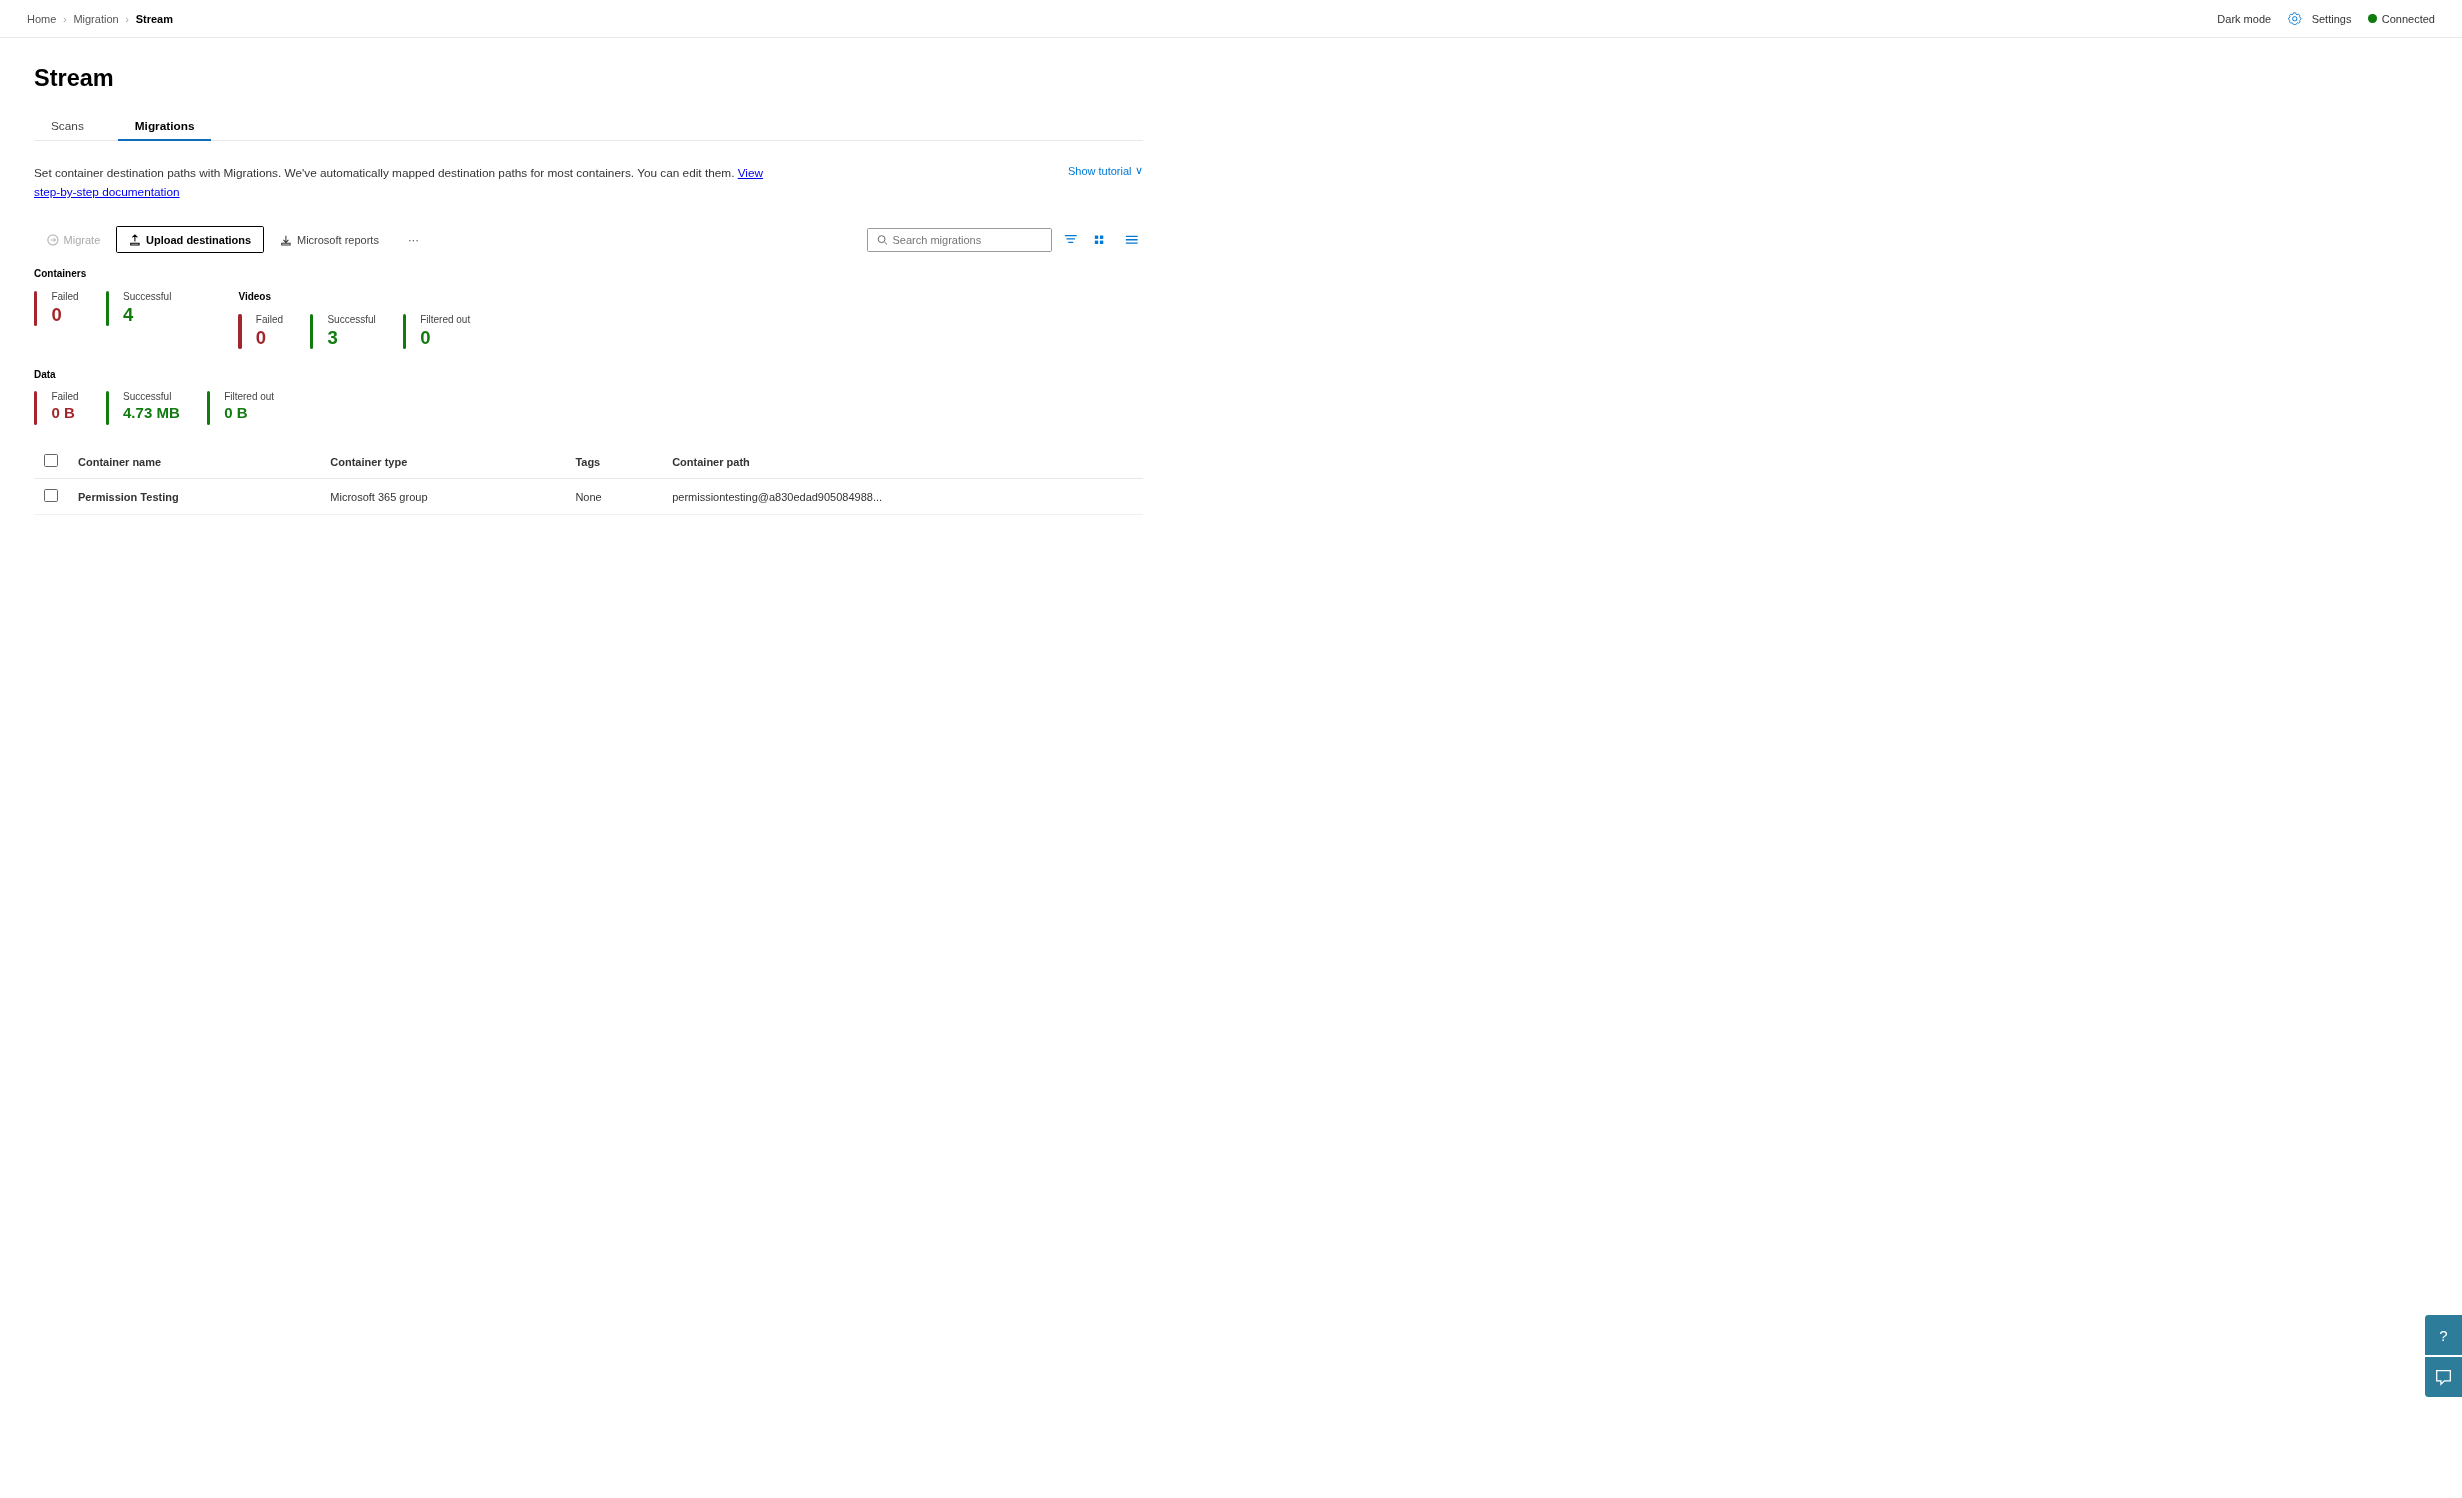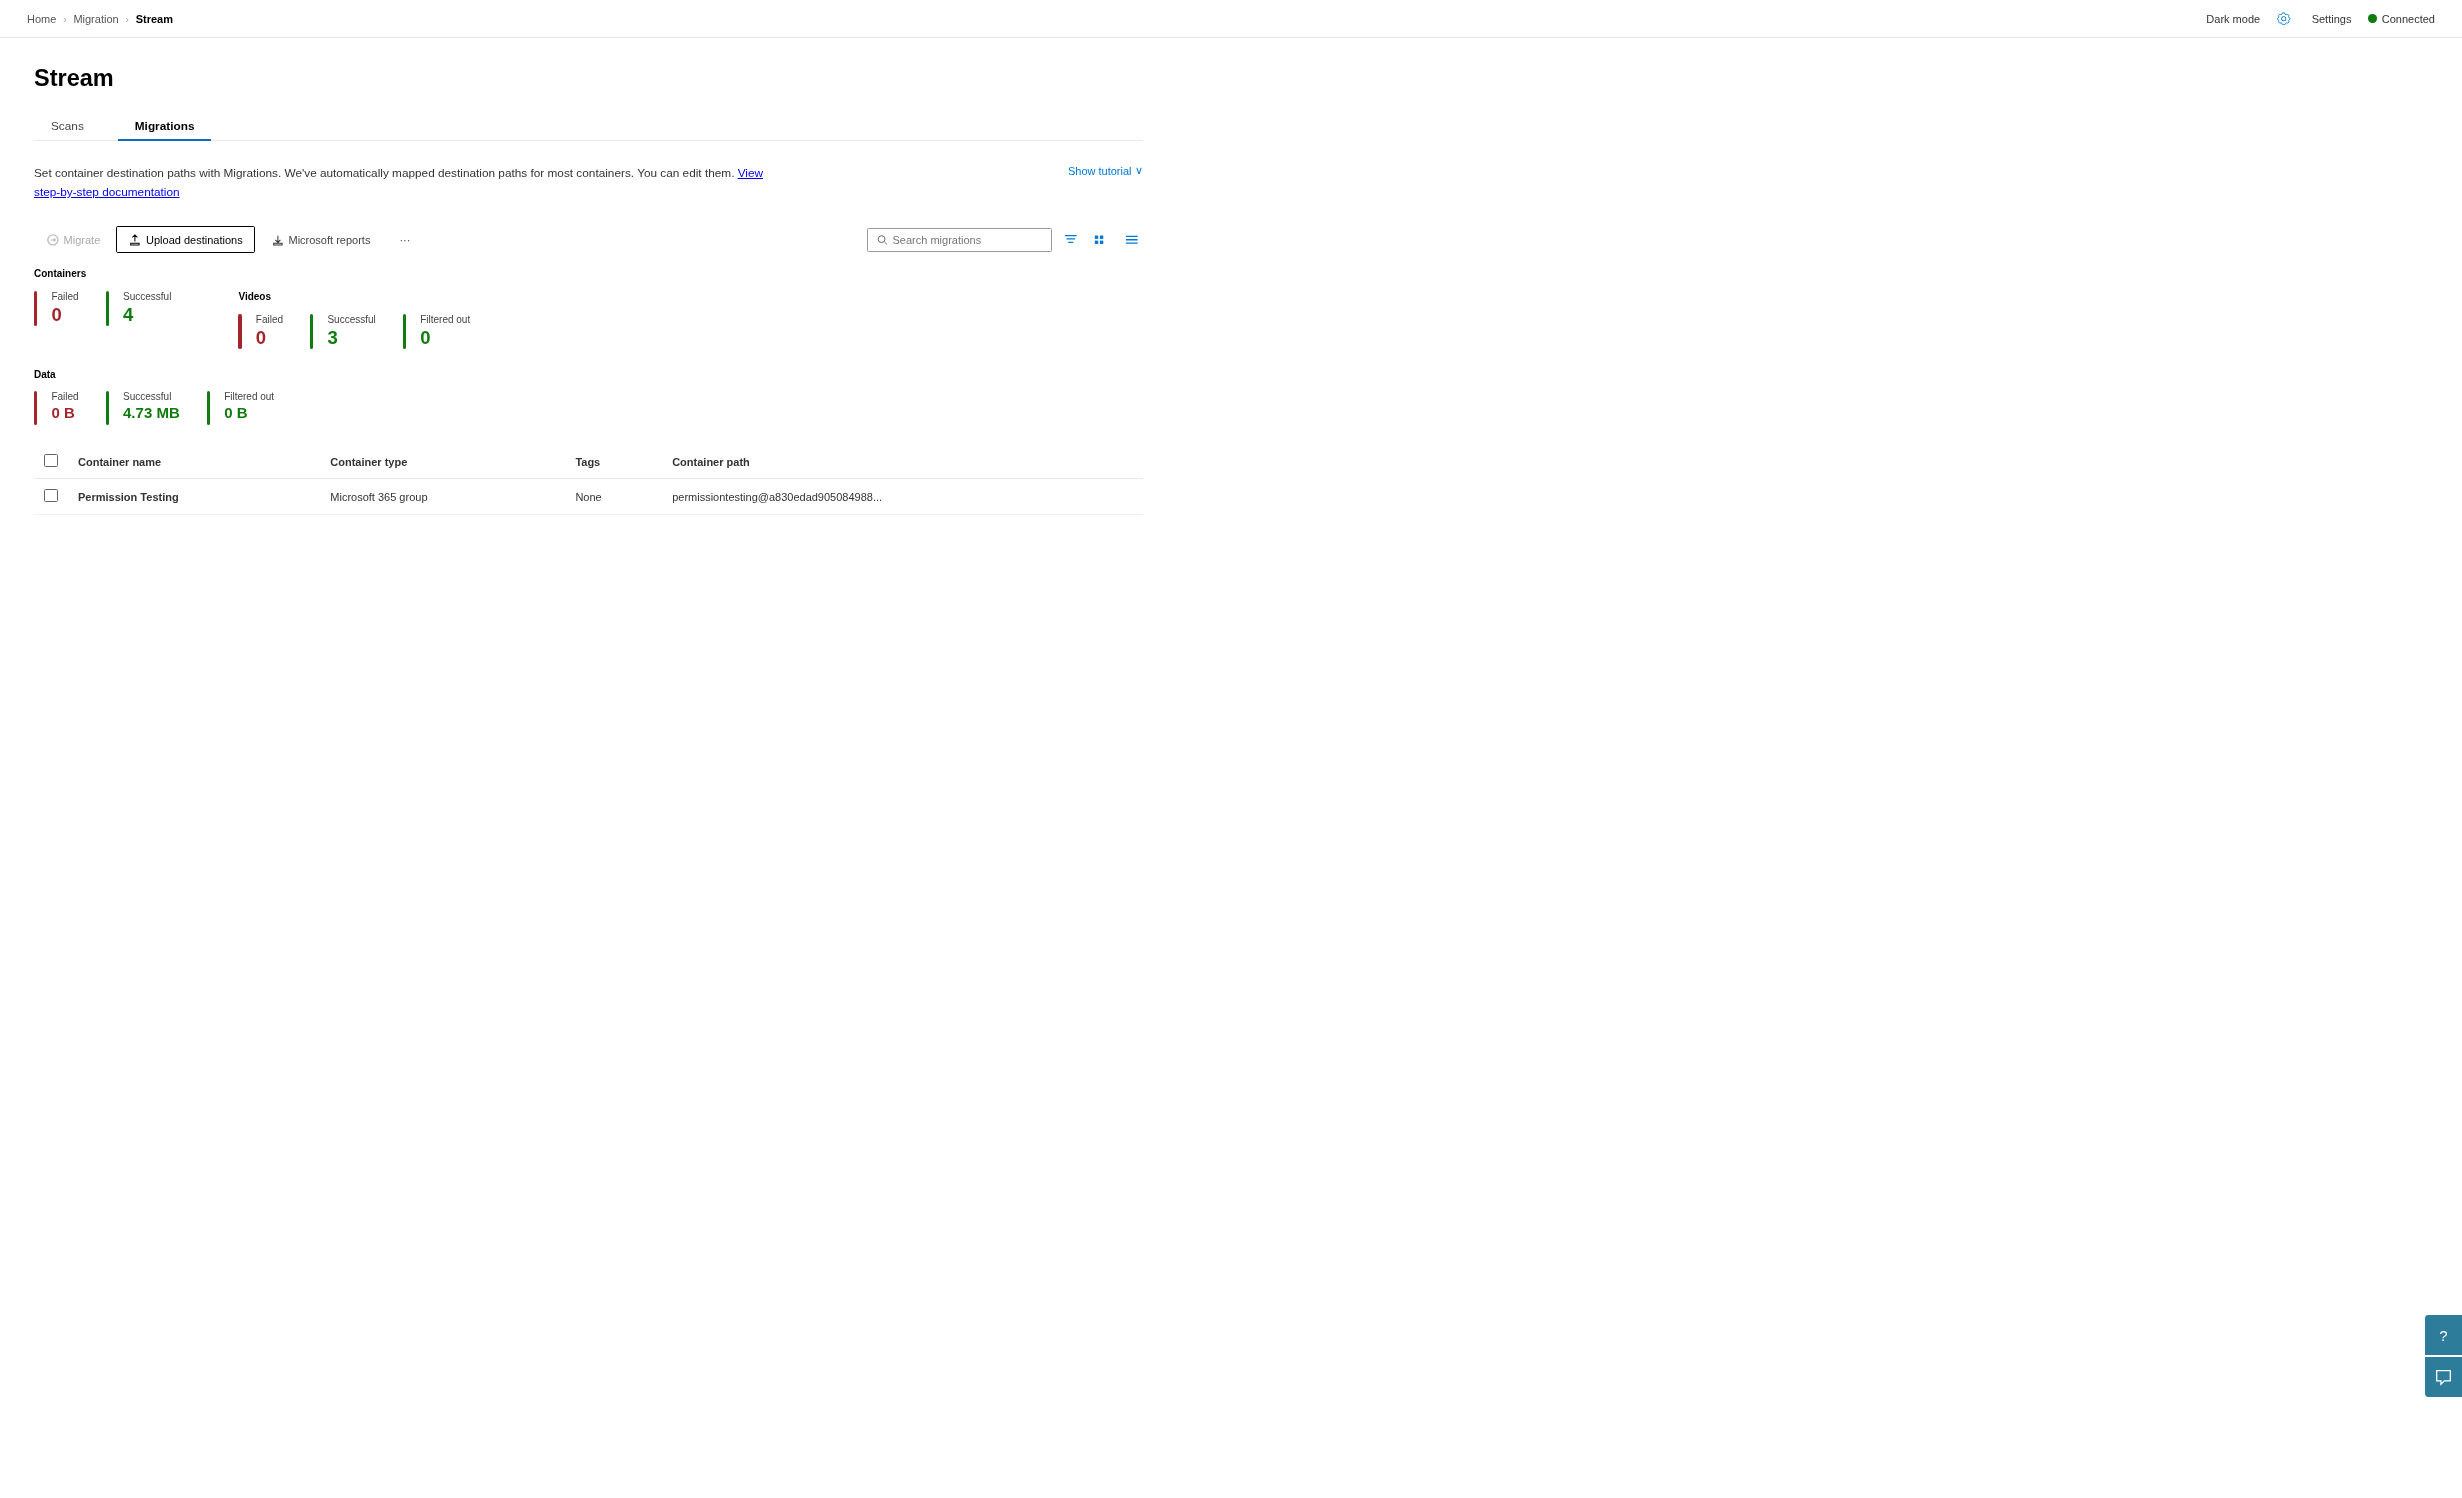--- a/index.html
+++ b/index.html
@@ -33,21 +33,21 @@
     .breadcrumb .current { font-weight: 700; color: #000; }
     .top-actions {
       display: flex;
       align-items: center;
       gap: 17px;
       font-size: 11px;
       color: #333;
     }
     .top-actions .dark-mode { cursor: pointer; }
     .top-actions .settings {
-      display: flex; align-items: center; gap: 21px; cursor: pointer;
+      display: flex; align-items: center; gap: 10px; cursor: pointer;
     }
     .gear-icon-svg { width: 13.5px; height: 13.5px; }
     .connected {
       display: flex; align-items: center; gap: 5px;
     }
     .connected-dot {
       width: 8.4px; height: 8.4px; border-radius: 50%;
       background: #107c10; display: inline-block;
     }
 
@@ -112,21 +112,21 @@
       border: 0.8px solid transparent;
       background: transparent;
       cursor: pointer;
       font-size: 11px;
       color: #444;
       border-radius: 1.7px;
     }
     .toolbar-btn.active-btn {
       border: 1.7px solid #000;
       color: #000;
-      font-weight: 400;
+      font-weight: 700;
     }
     .toolbar-btn.disabled { color: #aaa; cursor: default; }
 
     .toolbar-right {
       margin-left: auto;
       display: flex;
       align-items: center;
       gap: 6.7px;
     }
     .search-box {

